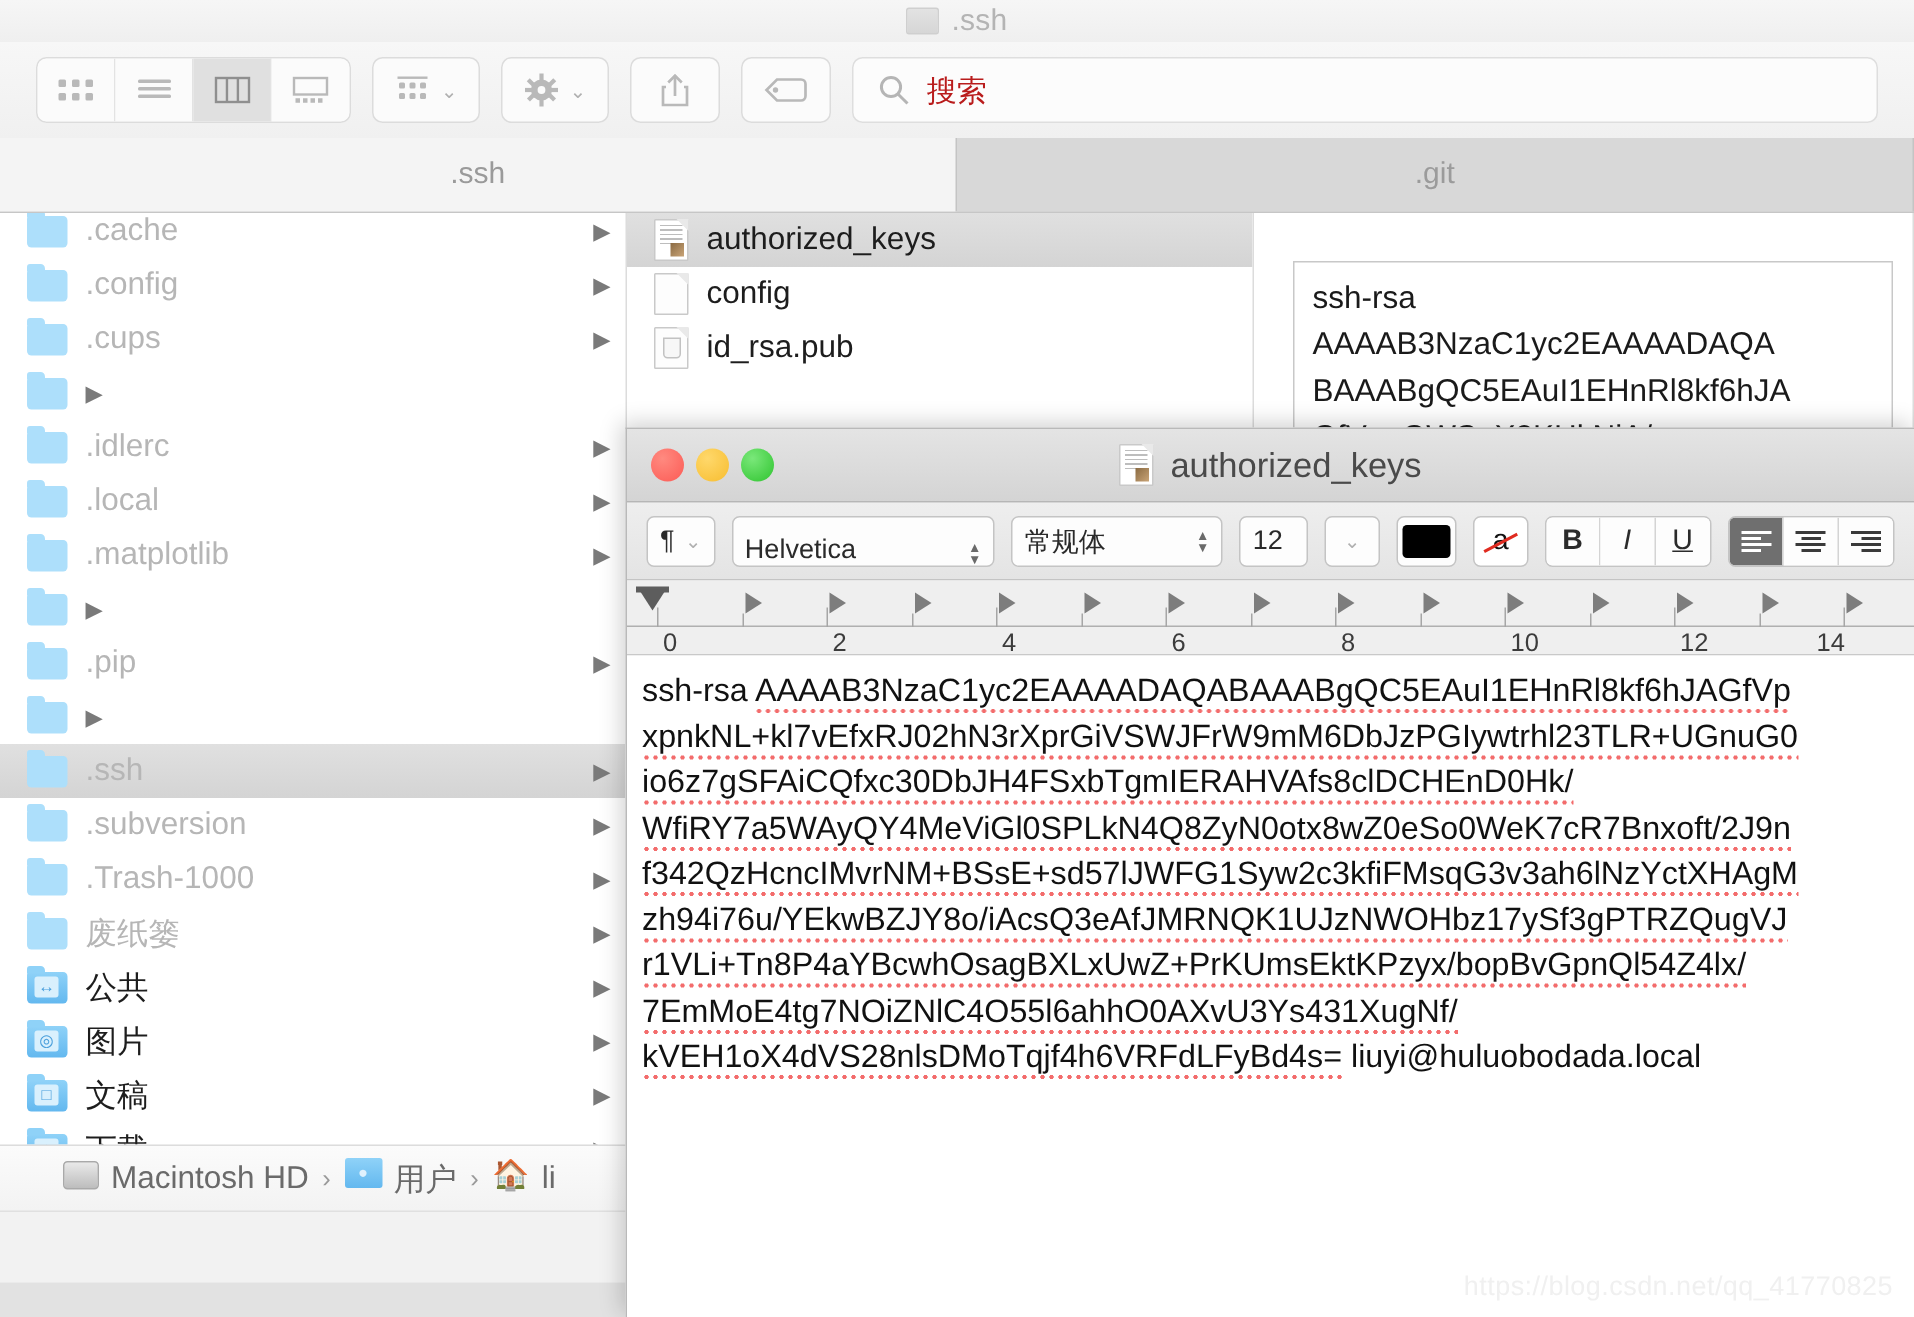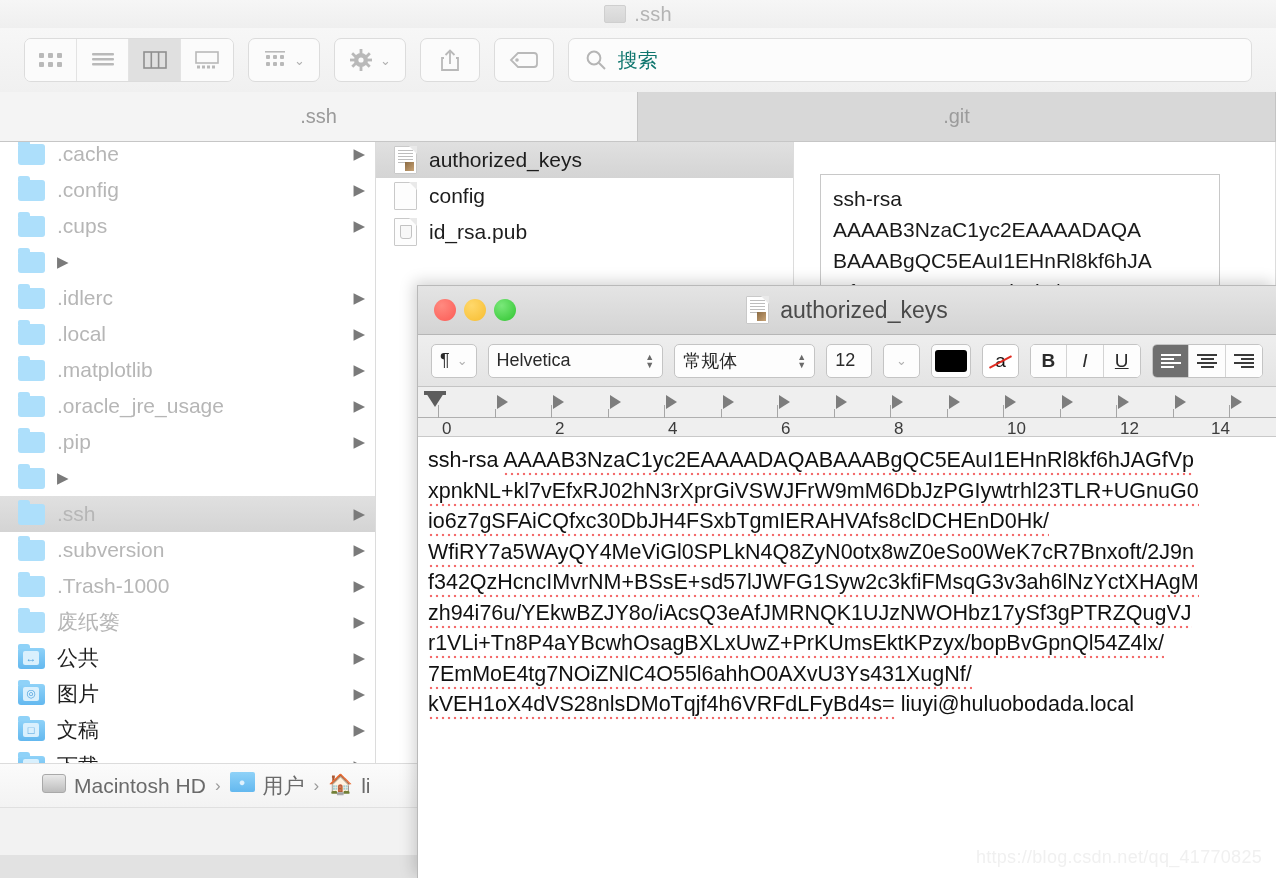--- a/index.html
+++ b/index.html
@@ -54,21 +54,21 @@
     border: 1px solid #dcdcdc; border-radius: 7px; background: #fbfbfb;
     color: #b9b9b9; gap: 7px;
   }
   .chev { font-size: 13px; color: #b0b0b0; }
 
   .search-field {
     height: 44px; flex: 1; min-width: 100px;
     border: 1px solid #dedede; border-radius: 7px; background: #fcfcfc;
     display: flex; align-items: center; gap: 11px; padding: 0 16px;
   }
-  .search-ph { font-size: 20px; color: #0f766e; }
+  .search-ph { font-size: 20px; color: #b91c1c; }
 
   
   .tab-bar {
     position: absolute; left: 0; top: 92px; width: 1276px; height: 50px;
     background: #d8d8d8; display: flex; border-bottom: 1px solid #c6c6c6;
   }
   .tab {
     flex: 1; display: flex; align-items: center; justify-content: center;
     font-size: 20px; color: #9b9b9b; border-right: 1px solid #c4c4c4;
     background: #d8d8d8;
@@ -77,21 +77,21 @@
 
   
   .col-area {
     position: absolute; left: 0; top: 142px; width: 1276px; height: 621px;
     background: #ffffff; display: flex;
   }
   .column {
     height: 100%; overflow: hidden; position: relative;
     border-right: 1px solid #dcdcdc; background: #fff;
   }
-  #col-home { width: 376px; }
+  #col-home { width: 418px; }
   #col-ssh  { width: 418px; }
   #col-prev { flex: 1; }
 
   .row {
     display: flex; align-items: center; height: 36px;
     padding: 0 10px 0 18px; gap: 12px; font-size: 21px;
   }
   .row.selected { background: linear-gradient(to bottom,#e0e0e0,#d4d4d4); }
   .row .name { flex: 1; white-space: nowrap; overflow: hidden; }
   .row.dim .name { color: #b6b6b6; }
@@ -209,21 +209,21 @@
     background: linear-gradient(to bottom,#eeeeee,#e4e4e4);
     border-bottom: 1px solid #c4c4c4;
     display: flex; align-items: center; gap: 11px; padding: 0 13px;
   }
   .ctl {
     height: 34px; background: #fdfdfd; border: 1px solid #c4c4c4;
     border-radius: 5px; display: flex; align-items: center;
     padding: 0 8px; gap: 7px; font-size: 18px; color: #2a2a2a;
   }
   .stepper { display: flex; flex-direction: column; font-size: 9px; color: #6a6a6a; line-height: 8px; }
-  .ctl.font-name { width: 200px; justify-content: space-between; }
+  .ctl.font-name { width: 200px; justify-content: space-between; align-items: flex-end; }
   .ctl.font-style { width: 160px; justify-content: space-between; }
   .ctl.font-size { width: 50px; }
   .ctl.size-chev { width: 40px; justify-content: center; }
   .swatch-btn {
     height: 34px; width: 46px; border: 1px solid #c4c4c4; border-radius: 5px;
     background: #fdfdfd; display:flex; align-items:center; justify-content:center;
   }
   .swatch { width: 32px; height: 22px; border-radius: 3px; background: #000; }
   .nohl-btn {
     height: 34px; width: 42px; border: 1px solid #c4c4c4; border-radius: 5px;
@@ -455,21 +455,20 @@
             <span class="name">.local</span>
             <span class="arrow">▶</span>
           </div>
           <div class="row dim">
             <span class="folder-ic"></span>
             <span class="name">.matplotlib</span>
             <span class="arrow">▶</span>
           </div>
           <div class="row dim">
             <span class="folder-ic"></span>
-            <span class="name">.oracle_jre_usage</span>
             <span class="arrow">▶</span>
           </div>
           <div class="row dim">
             <span class="folder-ic"></span>
             <span class="name">.pip</span>
             <span class="arrow">▶</span>
           </div>
           <div class="row dim">
             <span class="folder-ic"></span>
             <span class="arrow">▶</span>

